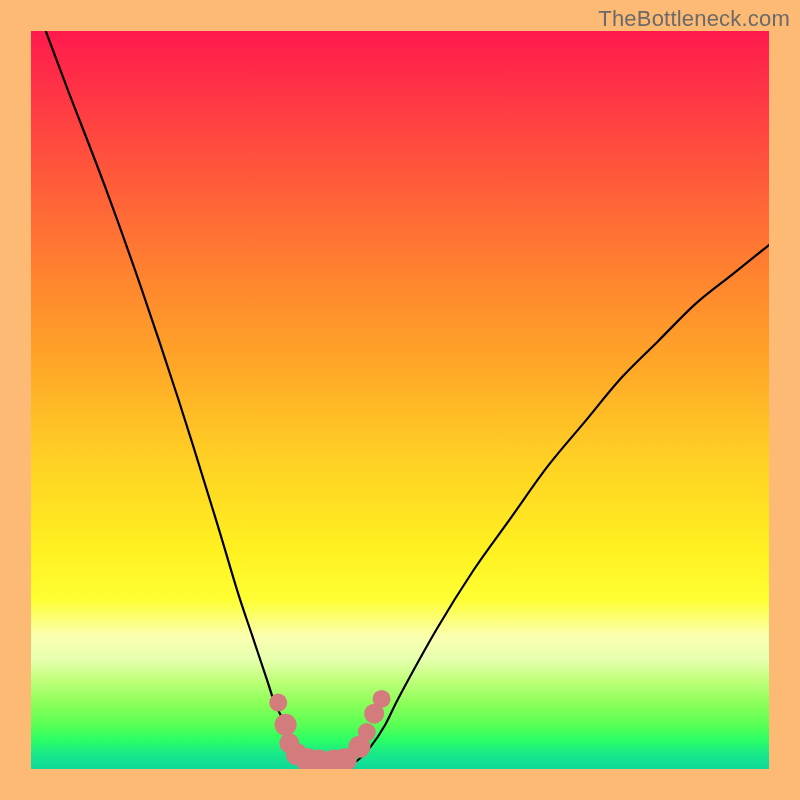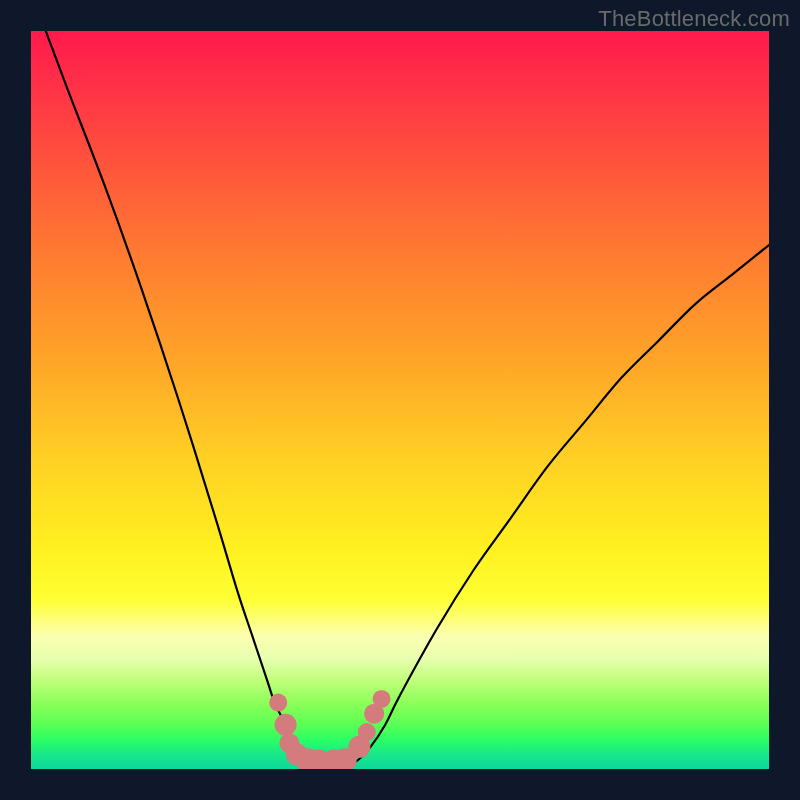--- a/index.html
+++ b/index.html
@@ -10,21 +10,21 @@
     background: #000;
     font-family: Arial, Helvetica, sans-serif;
     overflow: hidden;
   }
   .frame {
     position: absolute;
     left: 0;
     top: 0;
     width: 800px;
     height: 800px;
-    background: #0f172a;
+    background: #fdba74;
   }
   .plot {
     position: absolute;
     left: 31px;
     top: 31px;
     width: 738px;
     height: 738px;
     
     background: linear-gradient(to bottom,
       #ff1a4d 0%,

